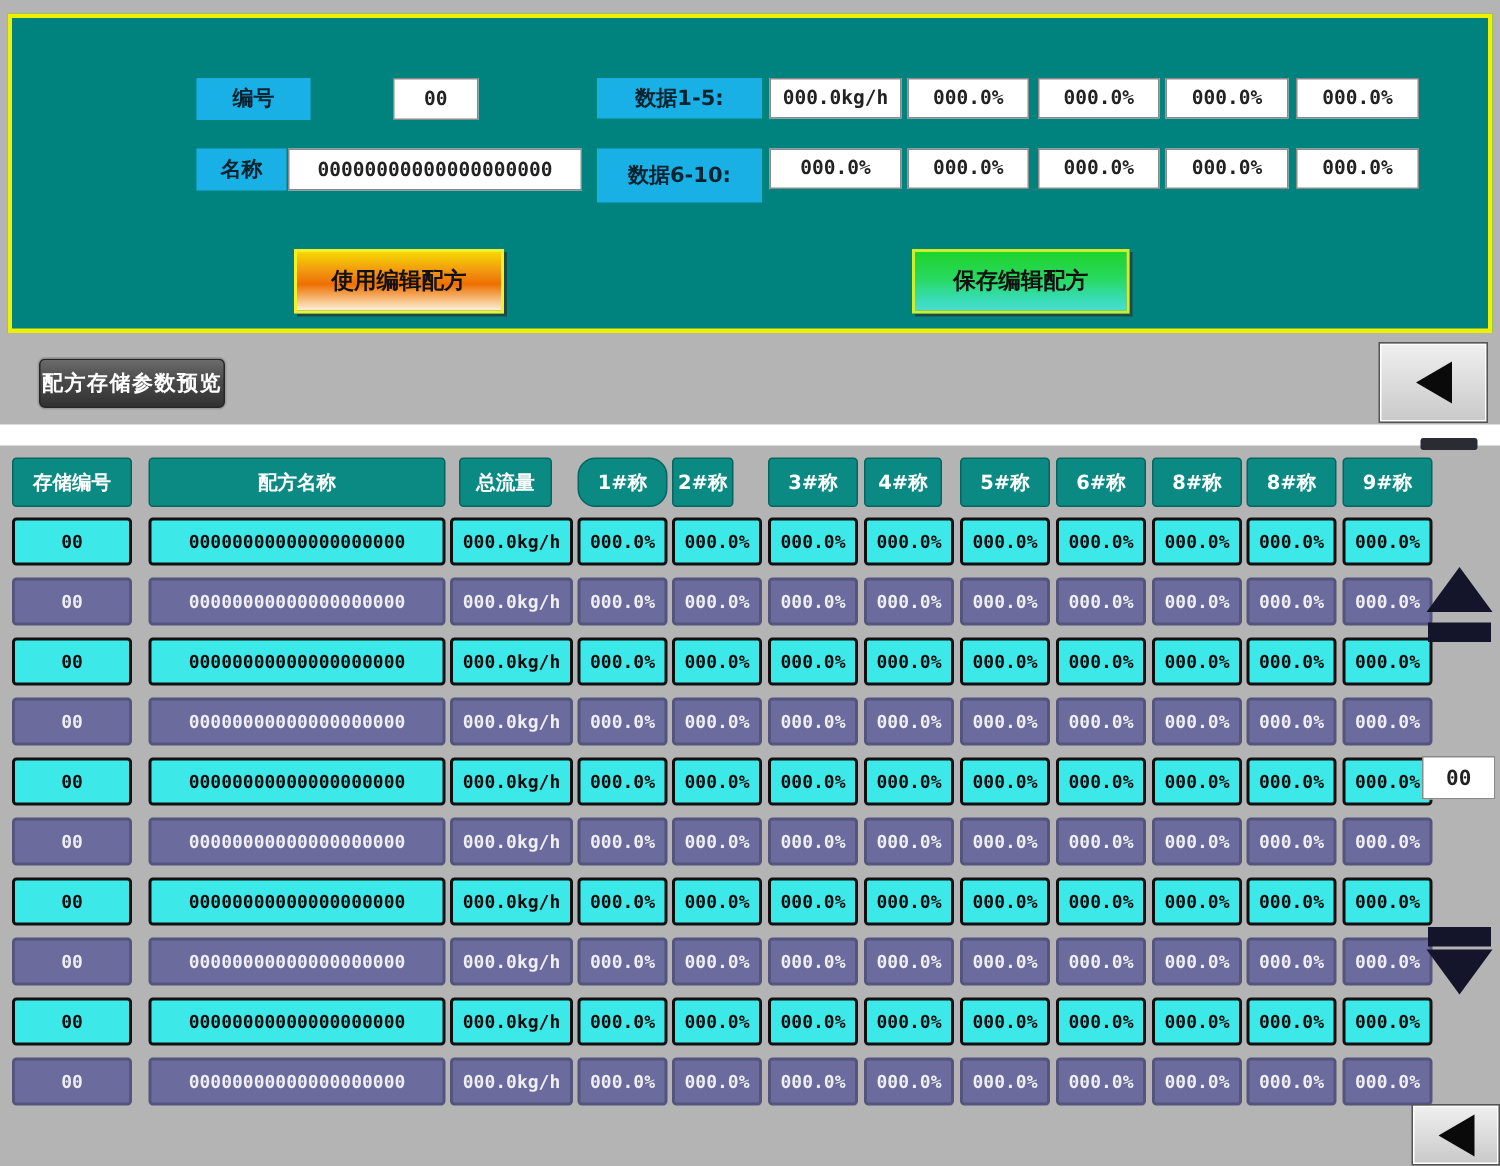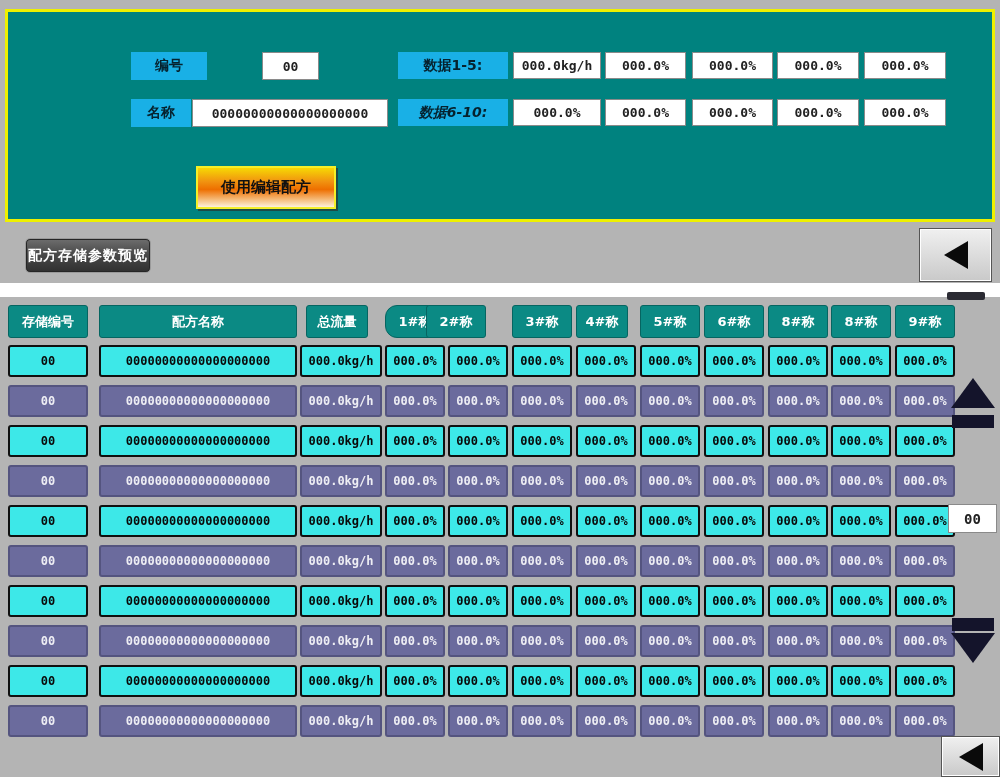--- a/index.html
+++ b/index.html
@@ -109,46 +109,47 @@
 
   <div class="abs cyanlabel" style="left:390px;top:40px;width:110px;height:27px;">数据1-5:</div>
   <div id="data-row-1">
       <div class="abs wfield" style="left: 505px; top: 40px; width: 88px; height: 27px;">000.0kg/h</div>
       <div class="abs wfield" style="left: 597px; top: 40px; width: 81px; height: 27px;">000.0%</div>
       <div class="abs wfield" style="left: 684px; top: 40px; width: 81px; height: 27px;">000.0%</div>
       <div class="abs wfield" style="left: 769px; top: 40px; width: 82px; height: 27px;">000.0%</div>
       <div class="abs wfield" style="left: 856px; top: 40px; width: 82px; height: 27px;">000.0%</div>
     </div>
 
-  <div class="abs cyanlabel" style="left:390px;top:87px;width:110px;height:27px;font-style:italic;">数据6-10:</div>
+  <div class="abs cyanlabel" style="left:390px;top:87px;width:110px;height:36px;">数据6-10:</div>
   <div id="data-row-2">
       <div class="abs wfield" style="left: 505px; top: 87px; width: 88px; height: 27px;">000.0%</div>
       <div class="abs wfield" style="left: 597px; top: 87px; width: 81px; height: 27px;">000.0%</div>
       <div class="abs wfield" style="left: 684px; top: 87px; width: 81px; height: 27px;">000.0%</div>
       <div class="abs wfield" style="left: 769px; top: 87px; width: 82px; height: 27px;">000.0%</div>
       <div class="abs wfield" style="left: 856px; top: 87px; width: 82px; height: 27px;">000.0%</div>
     </div>
 
   <div class="abs btn-use">使用编辑配方</div>
+  <div class="abs btn-save">保存编辑配方</div>
 </section>
 
 <div class="abs btn-preview">配方存储参数预览</div>
 
 <div class="abs btn-back" style="left:919px;top:228px;width:73px;height:54px;">
   <span class="tri-left"></span>
 </div>
 
 <div class="abs white-band"></div>
 
 <div id="table-header">
     <div class="abs hcell" style="left: 8px; width: 80px;">存储编号</div>
     <div class="abs hcell" style="left: 99px; width: 198px;">配方名称</div>
     <div class="abs hcell" style="left: 306px; width: 62px;">总流量</div>
     <div class="abs hcell" style="left: 385px; width: 60px; border-radius: 12px;">1#称</div>
-    <div class="abs hcell" style="left: 426px; width: 60px;">2#称</div>
+    <div class="abs hcell" style="left: 448px; width: 41px;">2#称</div>
     <div class="abs hcell" style="left: 512px; width: 60px;">3#称</div>
     <div class="abs hcell" style="left: 576px; width: 52px;">4#称</div>
     <div class="abs hcell" style="left: 640px; width: 60px;">5#称</div>
     <div class="abs hcell" style="left: 704px; width: 60px;">6#称</div>
     <div class="abs hcell" style="left: 768px; width: 60px;">8#称</div>
     <div class="abs hcell" style="left: 831px; width: 60px;">8#称</div>
     <div class="abs hcell" style="left: 895px; width: 60px;">9#称</div>
   </div>
 <div id="table-body">
     <div class="abs cell cyan" style="left: 8px; top: 345px; width: 80px;">00</div>

